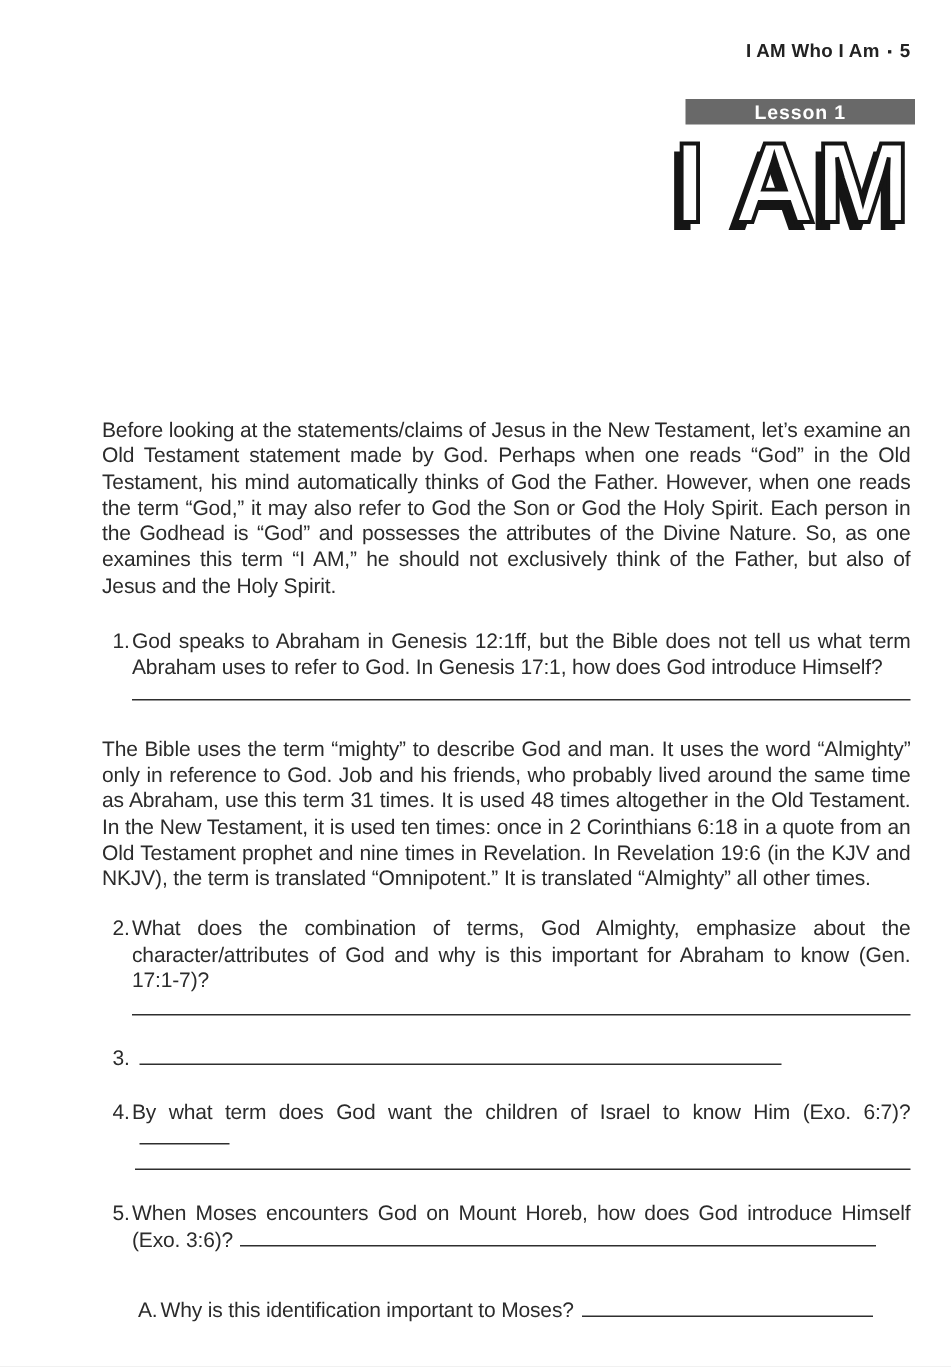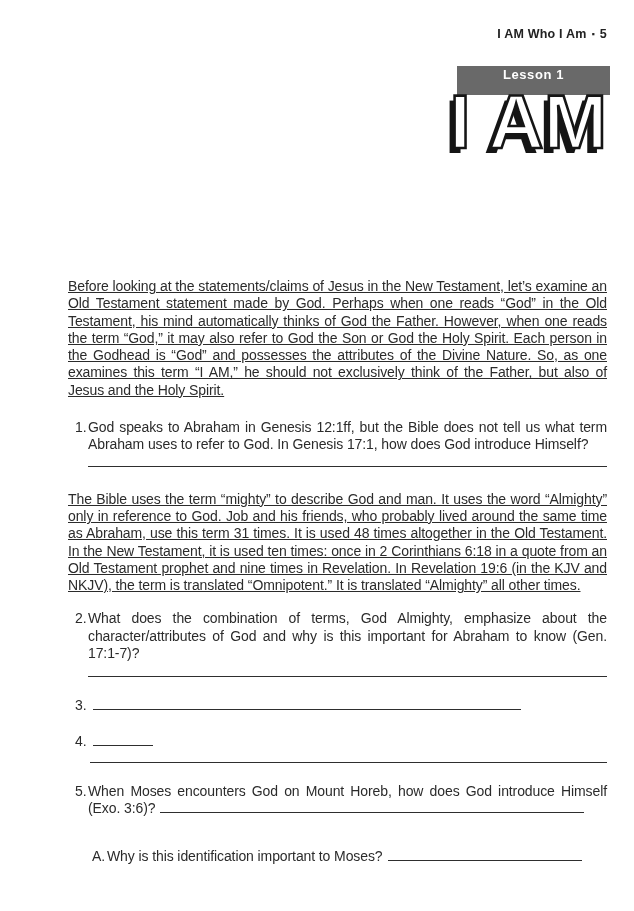--- a/index.html
+++ b/index.html
@@ -16,39 +16,39 @@
   
   .running-head {
     position:absolute; top:27px; right:27px;
     font-size:12.5px; font-weight:600; letter-spacing:.2px; color:#222;
     white-space:nowrap;
   }
   .running-head .sep { font-size:9px; padding:0 5px; position:relative; top:-1px; }
   
   .lesson-banner {
     position:absolute; top:66px; right:24px;
-    width:153px; height:29px;
+    width:153px; height:17px;
     background:#696969;
     color:#ffffff; font-size:13px; font-weight:bold; letter-spacing:.6px;
     text-align:center; line-height:17px;
   }
   
   .title-main { position:absolute; top:82px; right:22px; width:195px; height:82px; }
   .title-sub {
     position:absolute; top:157px; right:27px;
     font-size:31px; font-weight:400; letter-spacing:.5px; color:#141414;
     white-space:nowrap;
   }
   
   .content {
     position:absolute; top:278px; left:68px; width:539px;
     font-size:14px; line-height:17.3px; letter-spacing:-0.1px;
     text-align:justify;
   }
-  .para { text-align:justify;text-decoration:underline; }
+  .para { text-align:justify; }
   .para.p2 { margin-top:24px; }
   .q-row { display:flex; }
   .q-row.q1 { margin-top:20px; }
   .q-row.q2 { margin-top:16px; }
   .q-row.q3 { margin-top:20px; }
   .q-row.q4 { margin-top:18px; }
   .q-row.q5 { margin-top:20px; }
   .q-row.qa { margin-top:30px; }
   .q-num { flex:0 0 13px; margin-left:7px; }
   .q-row.qa .q-num { flex:0 0 15px; margin-left:24px; }
@@ -109,21 +109,21 @@
     <div class="q-row q3">
       <span class="q-num">3.</span>
       <div class="q-body">
         <span class="blank b-q3"></span>
       </div>
     </div>
 
     <div class="q-row q4">
       <span class="q-num">4.</span>
       <div class="q-body">
-        <span class="blank b-q4"></span>
+        <span>By what term does God want the children of Israel to know Him (Exo. 6:7)?</span><span class="blank b-q4"></span>
       </div>
     </div>
     <div class="answer-rule r-q4"></div>
 
     <div class="q-row q5">
       <span class="q-num">5.</span>
       <div class="q-body">
         <span>When Moses encounters God on Mount Horeb, how does God introduce Himself (Exo. 3:6)?</span><span class="blank b-q5"></span>
       </div>
     </div>

